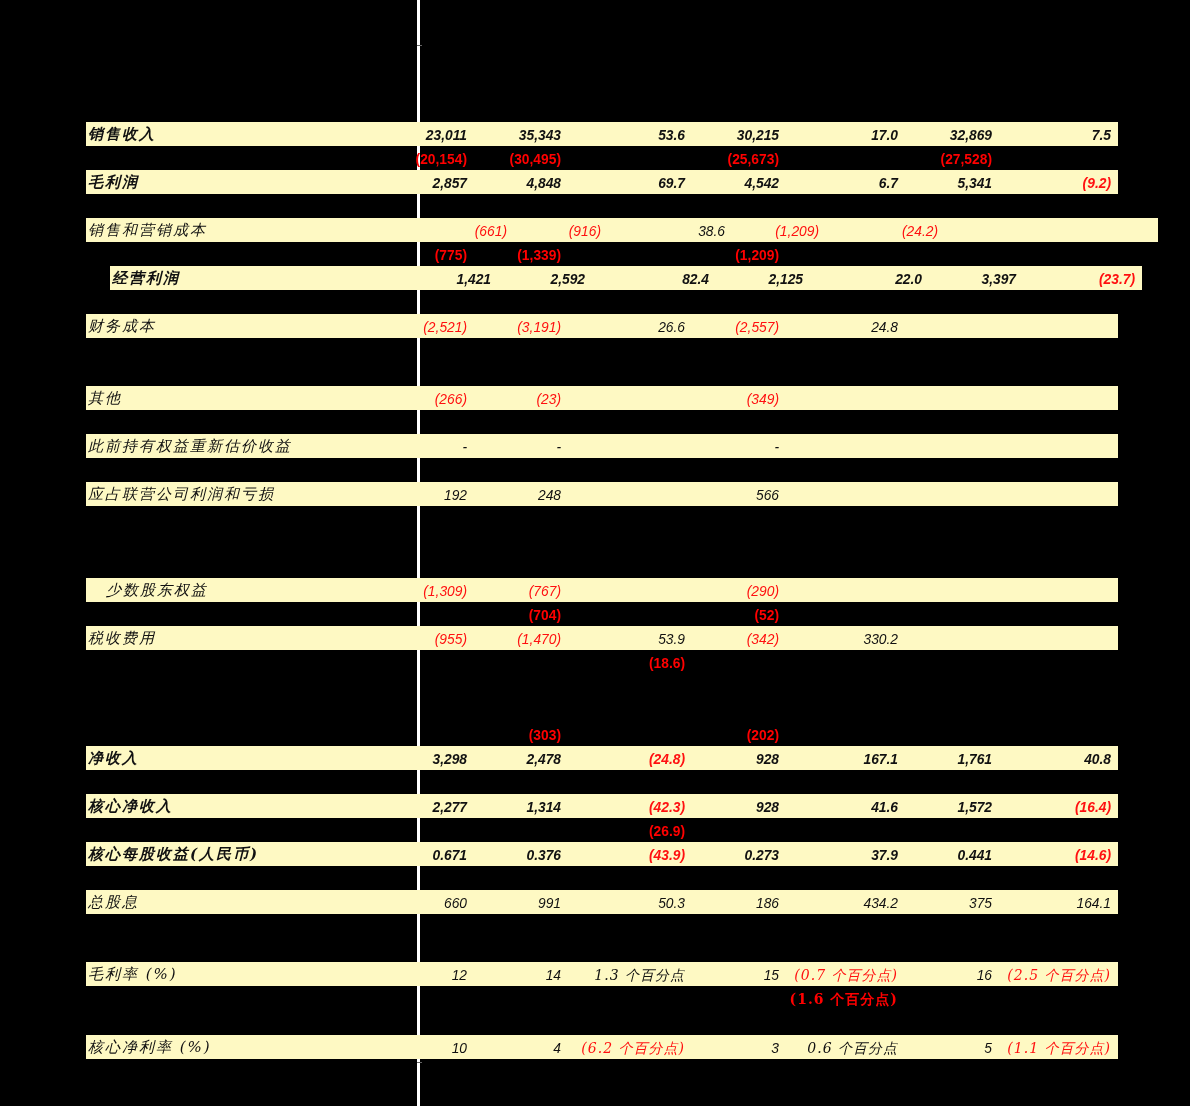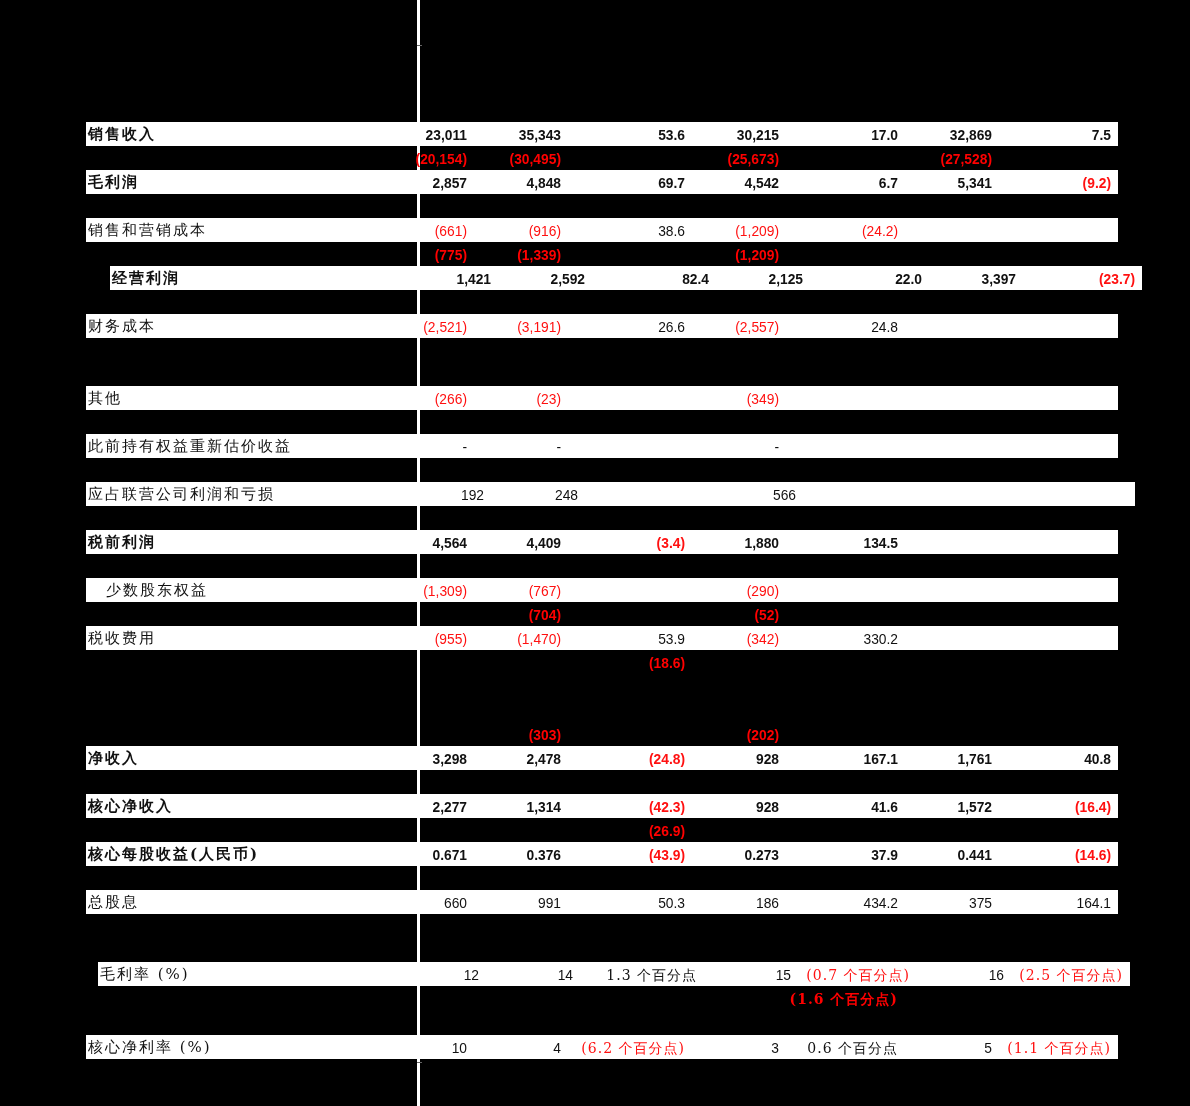--- a/index.html
+++ b/index.html
@@ -4,21 +4,21 @@
 <style>
   html, body { margin: 0; padding: 0; }
   body {
     width: 1190px; height: 1106px; background: #000; position: relative; overflow: hidden;
     font-family: "Liberation Sans", "DejaVu Sans", sans-serif;
   }
   .vline { position: absolute; left: 417px; top: 0; width: 3px; height: 1106px; background: #fff; }
   .tick { position: absolute; height: 1px; background: #666; }
   .table { position: absolute; left: 0; top: 0; width: 1190px; height: 1106px; }
   .row { position: absolute; left: 86px; width: 1032px; height: 24px; }
-  .row.band { background: #ffffff; }
+  .row.band { background: #fef9c3; font-style: italic; }
   .row .label {
     position: absolute; left: 2px; top: 0; height: 24px; line-height: 24px;
     font-family: "DejaVu Serif", serif; font-size: 15px; color: #111; white-space: nowrap; letter-spacing: 2px;
   }
   .row.bold .label { font-weight: bold; }
   .row .label.indent { left: 20px; }
   .cell {
     position: absolute; top: 0; height: 24px; line-height: 26px; text-align: right;
     font-size: 15px; color: #111; white-space: nowrap;
     font-family: "Liberation Sans", sans-serif; transform: scaleX(0.92); transform-origin: right center;
@@ -63,21 +63,21 @@
     <div class="row band bold" style="top: 170px;">
       <span class="label">毛利润</span>
       <span class="cell c1">2,857</span>
       <span class="cell c2">4,848</span>
       <span class="cell c3">69.7</span>
       <span class="cell c4">4,542</span>
       <span class="cell c5">6.7</span>
       <span class="cell c6">5,341</span>
       <span class="cell c7 neg">(9.2)</span>
     </div>
-    <div class="row band" style="top: 218px;">
+    <div class="row band" style="top: 218px; padding-left: 40px;">
       <span class="label">销售和营销成本</span>
       <span class="cell c1 neg">(661)</span>
       <span class="cell c2 neg">(916)</span>
       <span class="cell c3">38.6</span>
       <span class="cell c4 neg">(1,209)</span>
       <span class="cell c5 neg">(24.2)</span>
     </div>
     <div class="row overlay" style="top: 242px;">
       <span class="cell c1">(775)</span>
       <span class="cell c2">(1,339)</span>
@@ -106,33 +106,25 @@
       <span class="cell c1 neg">(266)</span>
       <span class="cell c2 neg">(23)</span>
       <span class="cell c4 neg">(349)</span>
     </div>
     <div class="row band" style="top: 434px;">
       <span class="label">此前持有权益重新估价收益</span>
       <span class="cell c1">-</span>
       <span class="cell c2">-</span>
       <span class="cell c4">-</span>
     </div>
-    <div class="row band" style="top: 482px; padding-left: 17px;">
+    <div class="row band" style="top: 482px;">
       <span class="label">应占联营公司利润和亏损</span>
       <span class="cell c1">192</span>
       <span class="cell c2">248</span>
       <span class="cell c4">566</span>
-    </div>
-    <div class="row band bold" style="top: 530px;">
-      <span class="label">税前利润</span>
-      <span class="cell c1">4,564</span>
-      <span class="cell c2">4,409</span>
-      <span class="cell c3 neg">(3.4)</span>
-      <span class="cell c4">1,880</span>
-      <span class="cell c5">134.5</span>
     </div>
     <div class="row band" style="top: 578px;">
       <span class="label indent">少数股东权益</span>
       <span class="cell c1 neg">(1,309)</span>
       <span class="cell c2 neg">(767)</span>
       <span class="cell c4 neg">(290)</span>
     </div>
     <div class="row overlay" style="top: 602px;">
       <span class="cell c2">(704)</span>
       <span class="cell c4">(52)</span>
@@ -188,21 +180,21 @@
     <div class="row band" style="top: 890px;">
       <span class="label">总股息</span>
       <span class="cell c1">660</span>
       <span class="cell c2">991</span>
       <span class="cell c3">50.3</span>
       <span class="cell c4">186</span>
       <span class="cell c5">434.2</span>
       <span class="cell c6">375</span>
       <span class="cell c7">164.1</span>
     </div>
-    <div class="row band" style="top: 962px; margin-left: 12px;">
+    <div class="row band" style="top: 962px;">
       <span class="label">毛利率 (%)</span>
       <span class="cell c1">12</span>
       <span class="cell c2">14</span>
       <span class="cell c3 pp">1.3 个百分点</span>
       <span class="cell c4">15</span>
       <span class="cell c5 neg pp">(0.7 个百分点)</span>
       <span class="cell c6">16</span>
       <span class="cell c7 neg pp">(2.5 个百分点)</span>
     </div>
     <div class="row overlay" style="top: 986px;">

